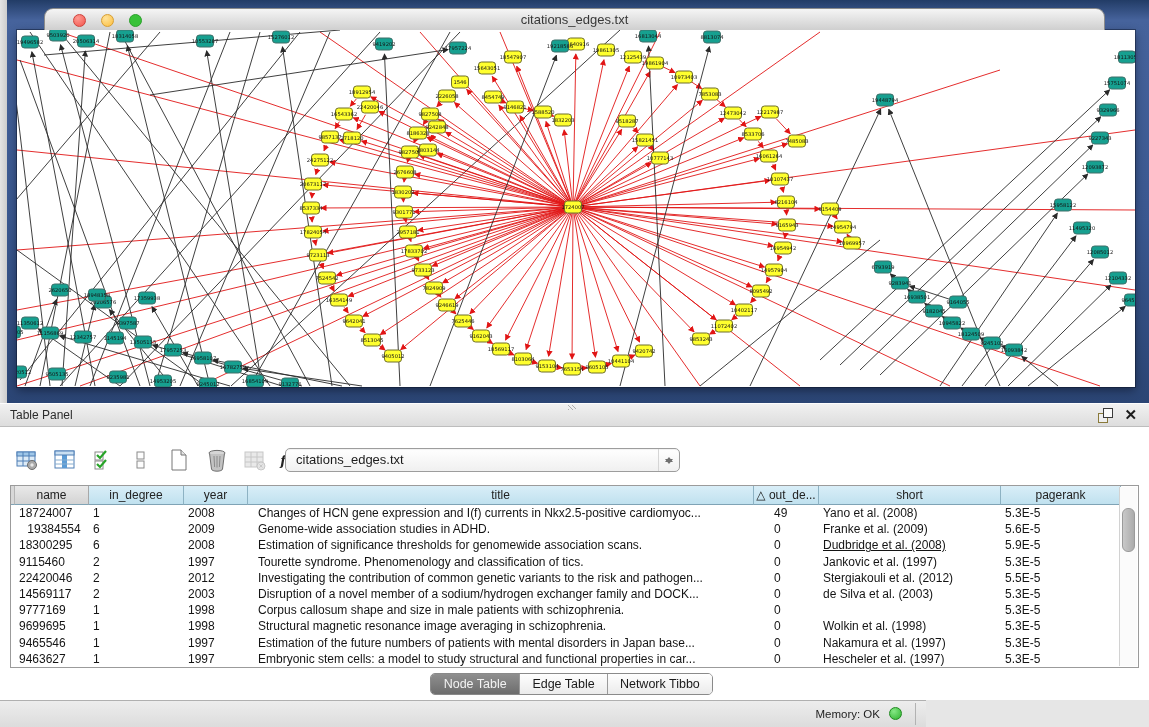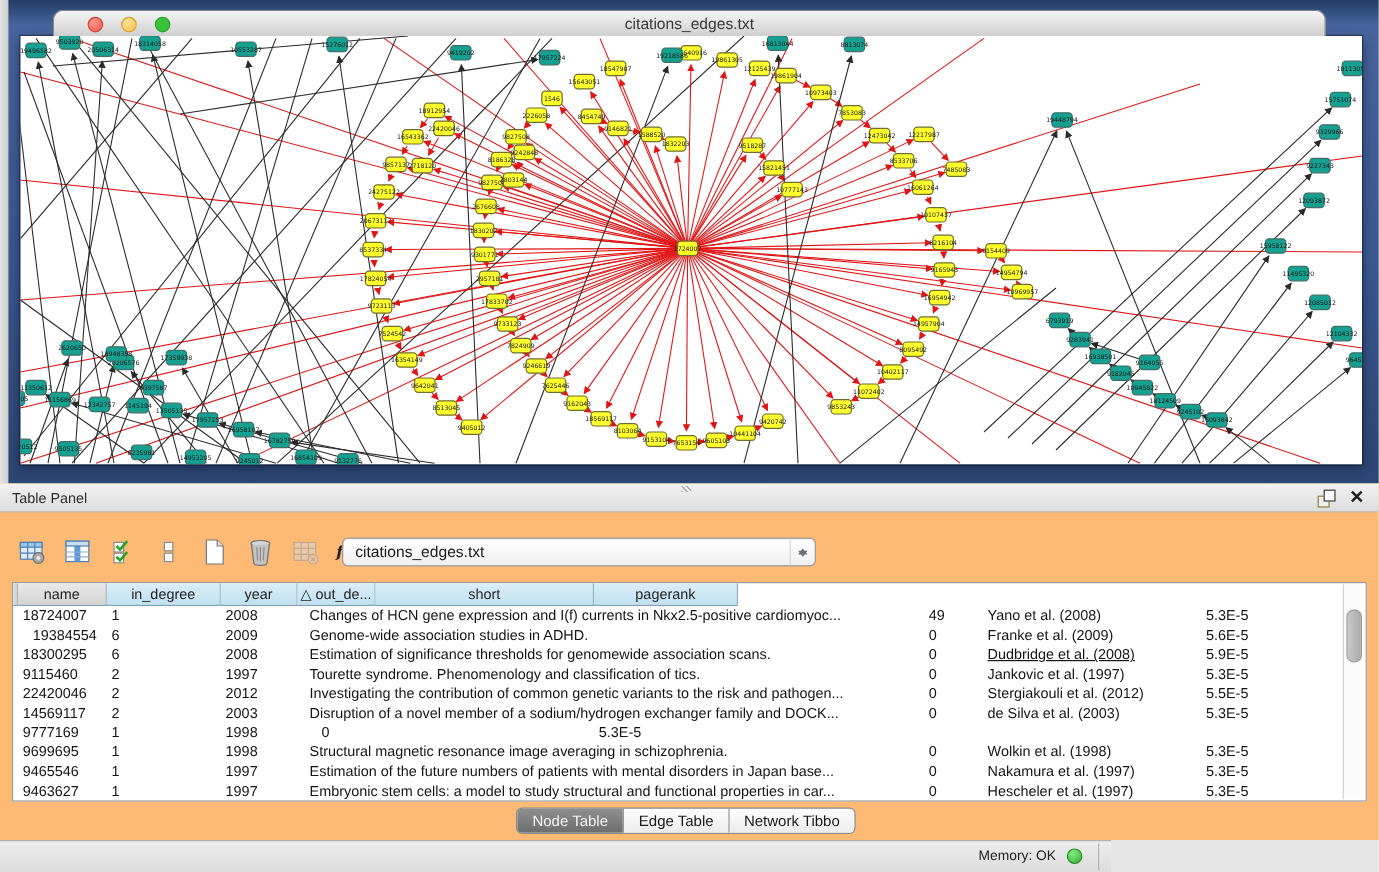--- a/index.html
+++ b/index.html
@@ -18,21 +18,21 @@
   .light{position:absolute;top:4.5px;width:13px;height:13px;border-radius:50%;box-sizing:border-box;}
   .l-red{left:28px;background:radial-gradient(circle at 35% 30%,#ff9a92,#f2544b);border:1px solid #ce423b;}
   .l-yel{left:56px;background:radial-gradient(circle at 35% 30%,#ffe39a,#fcbd3d);border:1px solid #d79e33;}
   .l-grn{left:84px;background:radial-gradient(circle at 35% 30%,#9af09a,#38c238;);border:1px solid #2da02d;background-color:#38c238;}
   .canvas{position:absolute;left:17px;top:30px;width:1118px;height:357px;background:#ffffff;
     outline:1px solid rgba(10,20,40,.45);box-shadow:0 3px 9px rgba(0,0,10,.45);}
   .canvas svg{display:block;width:100%;height:100%;}
   svg text{font-family:"DejaVu Sans",sans-serif;}
 
   
-  .table-panel{position:absolute;left:0;top:403px;width:1149px;height:297px;background:#fdba74;}
+  .table-panel{position:absolute;left:0;top:403px;width:1149px;height:297px;background:#ffffff;}
   .tp-header{position:relative;height:22px;border-top:1px solid #fdfdfd;border-bottom:1px solid #bdbdbd;
     background:linear-gradient(#f1f1f1,#dddddd);}
   .tp-title{position:absolute;left:10px;top:0;line-height:22px;font-size:12px;color:#2c2c2c;}
   .grip{position:absolute;left:568px;top:1px;width:8px;height:5px;opacity:.55;
     background:repeating-linear-gradient(45deg,#7a7a7a 0 1px,transparent 1px 3px);}
   .tp-float{position:absolute;right:36px;top:4px;width:15px;height:15px;}
   .tp-float .sq1{position:absolute;left:0;bottom:0;width:8px;height:8px;border:1px solid #8a7a3a;background:#efefef;}
   .tp-float .sq2{position:absolute;right:0;top:0;width:8px;height:8px;border:1px solid #3a3a3a;background:#fafafa;}
   .tp-close{position:absolute;right:12px;top:1px;font-size:15px;font-weight:bold;color:#1c1c1c;line-height:20px;cursor:default;}
 
@@ -888,20 +888,21 @@
       <span>citations_edges.txt</span>
       <span class="arrows"></span>
     </div>
 
     <div class="twrap">
       <div class="thead" id="thead">
         <div class="corner"></div>
       <div class="th gray" style="width: 74px;">name</div>
           <div class="th" style="width: 95px;">in_degree</div>
           <div class="th" style="width: 64px;">year</div>
+          <div class="th" style="width: 506px;">title</div>
           <div class="th" style="width: 65px;">△ out_de...</div>
           <div class="th" style="width: 182px;">short</div>
           <div class="th" style="width: 120px;">pagerank</div>
         </div>
       <div id="tbody">
           <div class="tr">
             <div style="width: 4px;"></div>
             <div class="td" style="width: 74px; padding-left: 4px;">18724007</div>
             <div class="td" style="width: 95px; padding-left: 4px;">1</div>
             <div class="td" style="width: 64px; padding-left: 4px;">2008</div>
@@ -958,20 +959,21 @@
             <div class="td" style="width: 506px; padding-left: 10px;">Disruption of a novel member of a sodium/hydrogen exchanger family and DOCK...</div>
             <div class="td" style="width: 65px; padding-left: 20px;">0</div>
             <div class="td" style="width: 182px; padding-left: 4px;">de Silva et al. (2003)</div>
             <div class="td" style="width: 120px; padding-left: 4px;">5.3E-5</div>
           </div>
           <div class="tr">
             <div style="width: 4px;"></div>
             <div class="td" style="width: 74px; padding-left: 4px;">9777169</div>
             <div class="td" style="width: 95px; padding-left: 4px;">1</div>
             <div class="td" style="width: 64px; padding-left: 4px;">1998</div>
+            <div class="td" style="width: 506px; padding-left: 10px;">Corpus callosum shape and size in male patients with schizophrenia.</div>
             <div class="td" style="width: 65px; padding-left: 20px;">0</div>
             <div class="td" style="width: 182px; padding-left: 4px; margin-top: 24px;">Tibbo et al. (1998)</div>
             <div class="td" style="width: 120px; padding-left: 4px;">5.3E-5</div>
           </div>
           <div class="tr">
             <div style="width: 4px;"></div>
             <div class="td" style="width: 74px; padding-left: 4px;">9699695</div>
             <div class="td" style="width: 95px; padding-left: 4px;">1</div>
             <div class="td" style="width: 64px; padding-left: 4px;">1998</div>
             <div class="td" style="width: 506px; padding-left: 10px;">Structural magnetic resonance image averaging in schizophrenia.</div>

